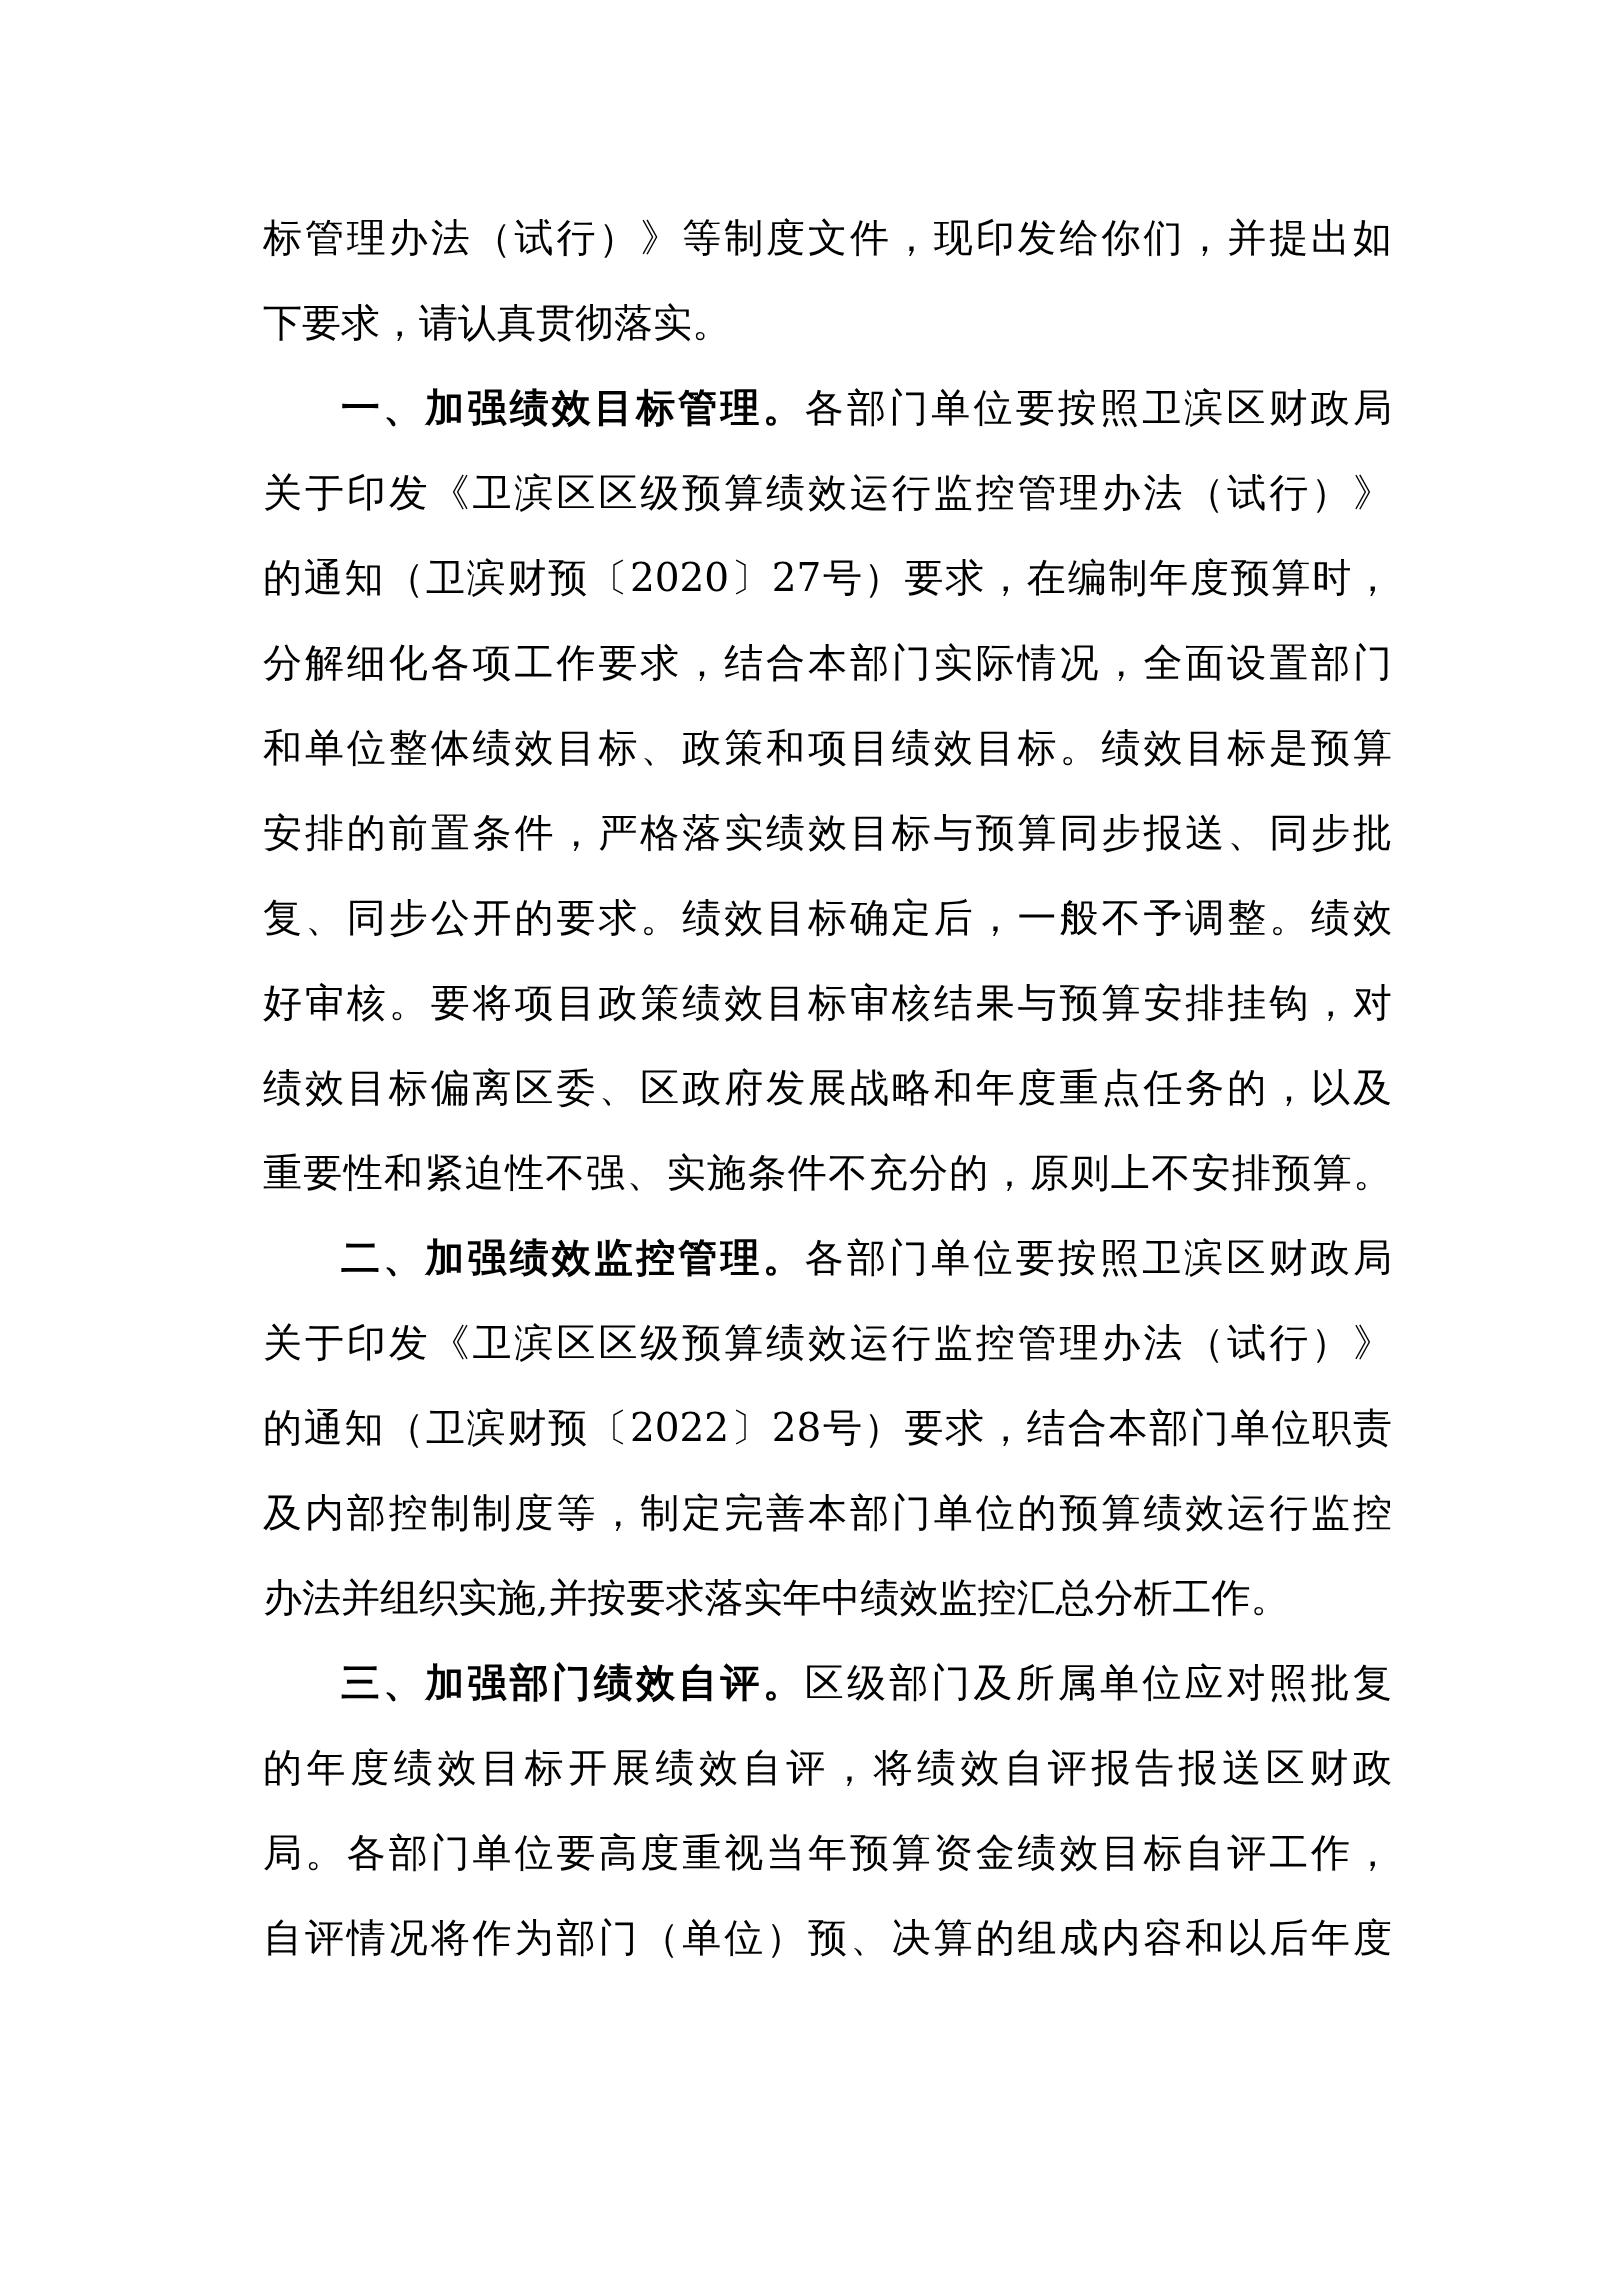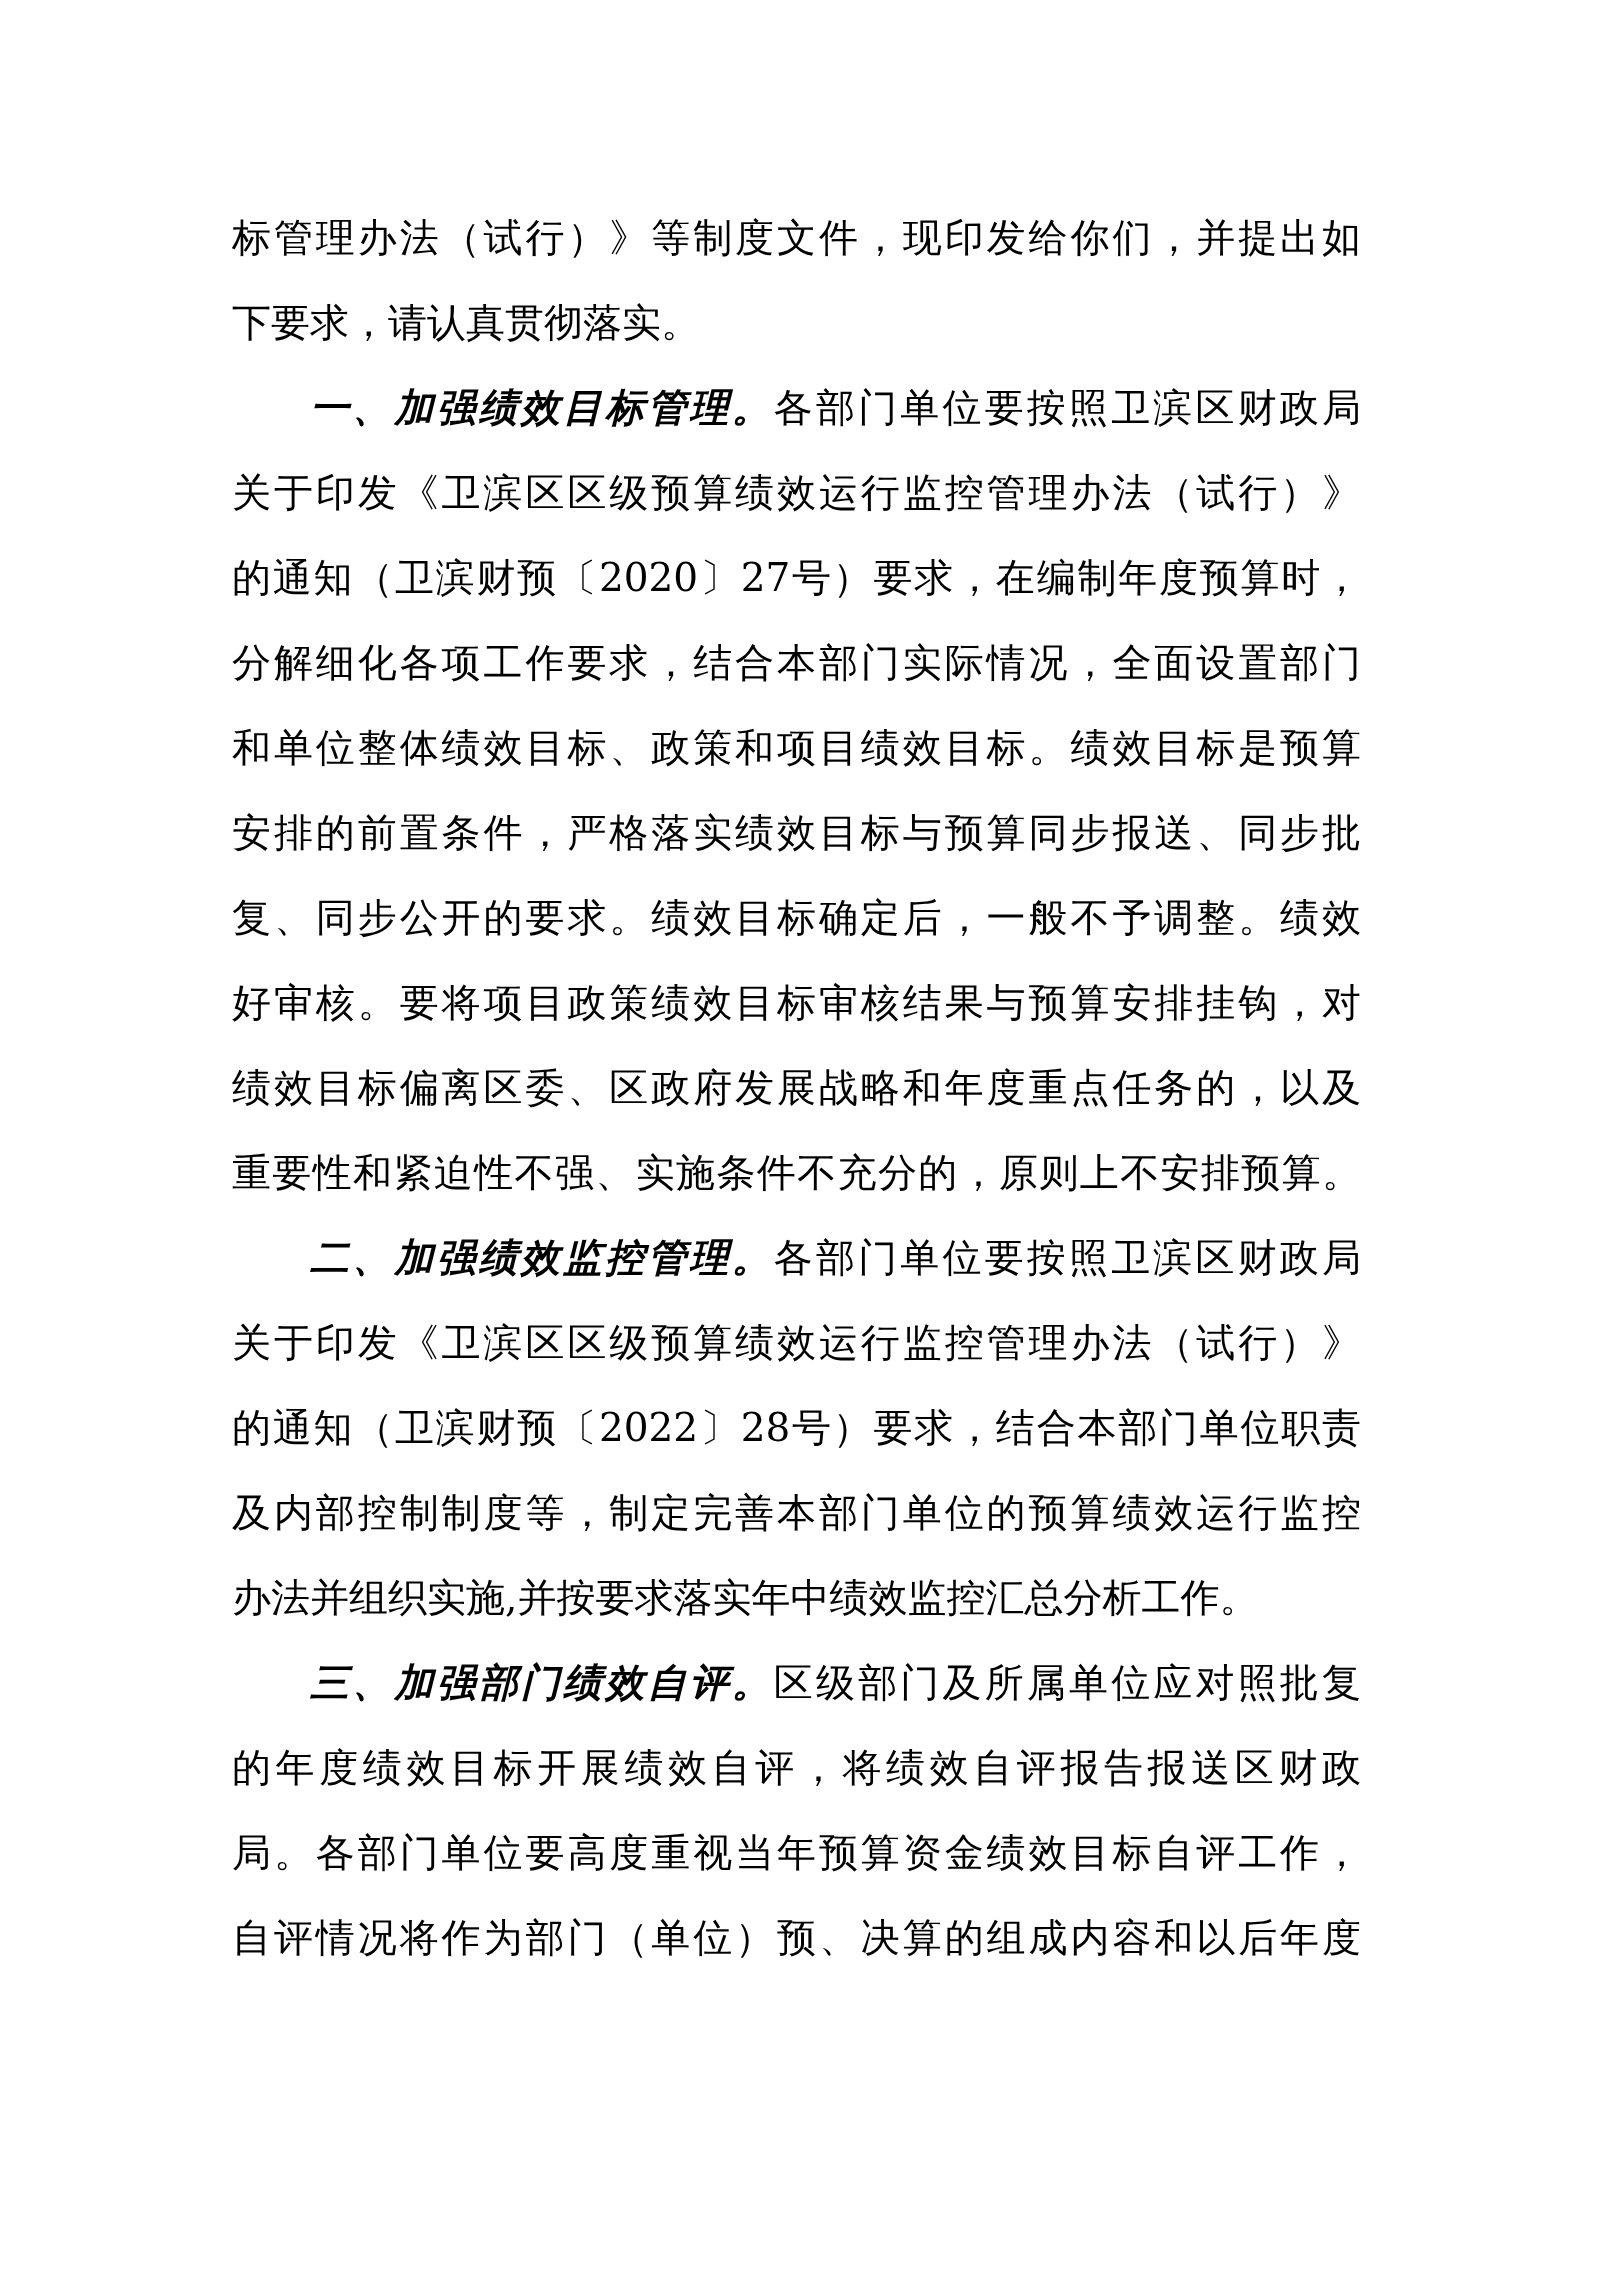--- a/index.html
+++ b/index.html
@@ -10,21 +10,21 @@
   body {
     width: 1621px;
     height: 2293px;
     position: relative;
     overflow: hidden;
     font-family: "DejaVu Serif", "Liberation Serif", serif;
     color: #000000;
   }
   .page {
     position: absolute;
-    left: 232px;
+    left: 263px;
     top: 208px;
     width: 1129px;
   }
   .line {
     height: 85px;
     line-height: 59px;
     font-size: 39px;
     white-space: nowrap;
     overflow: visible;
     letter-spacing: 0px;
@@ -40,21 +40,20 @@
   }
   .line.indent .jt {
     width: calc(100% - 0px);
   }
   .line.last .jt {
     text-align-last: left;
   }
   .heading {
     font-family: "DejaVu Sans", "Liberation Sans", sans-serif;
     font-weight: bold;
-    font-style: italic;
   }
 </style>
 </head>
 <body>
 
 <div class="page">
 
   <div class="line">
     <span class="jt">标管理办法（试行）》等制度文件，现印发给你们，并提出如</span>
   </div>

